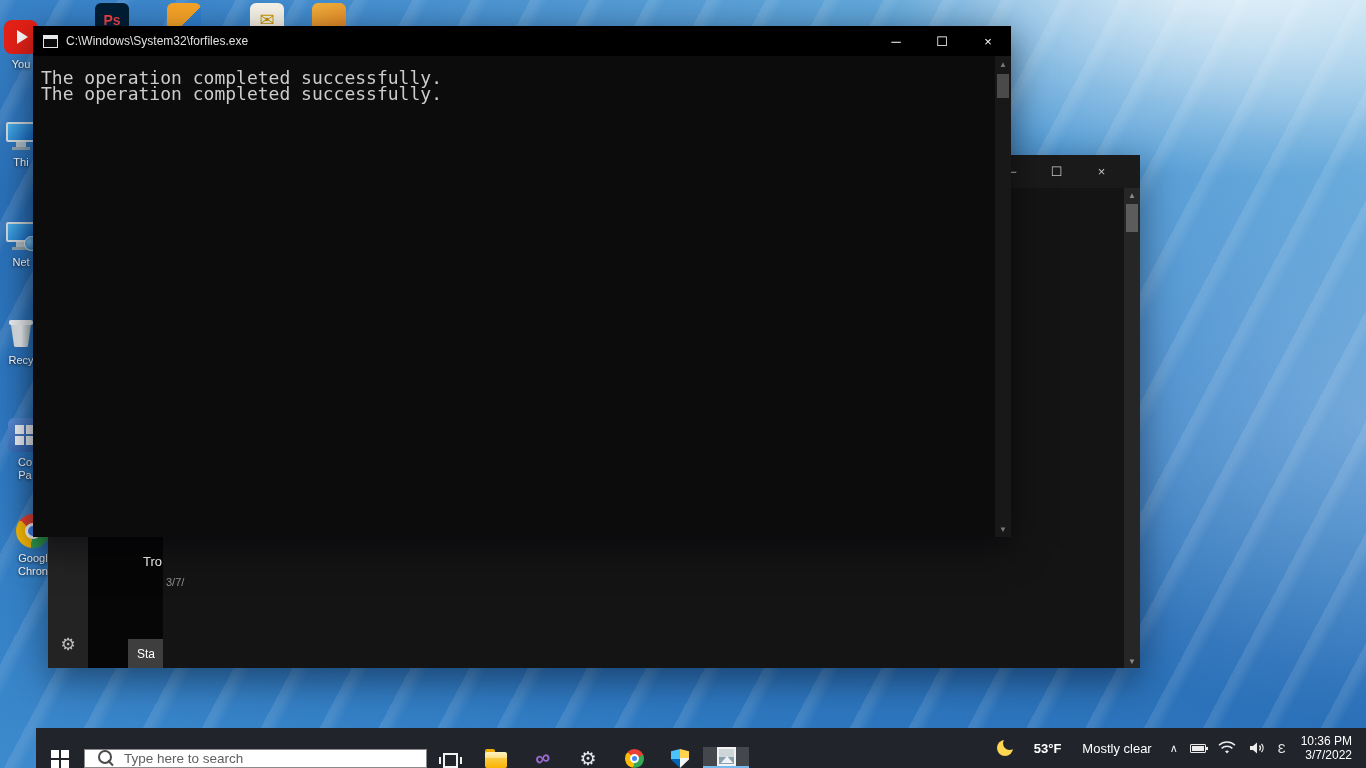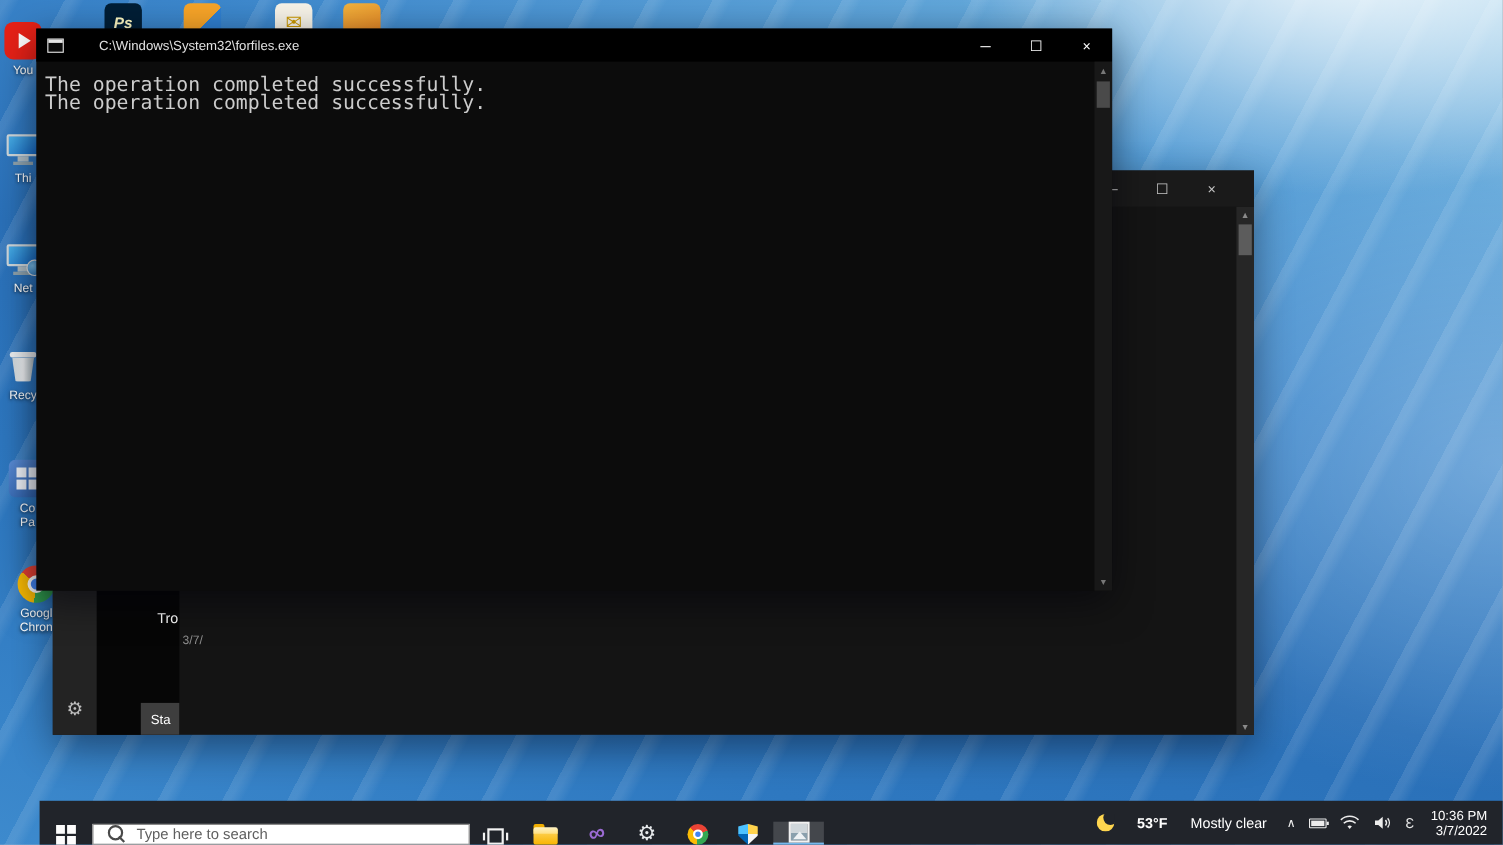--- a/index.html
+++ b/index.html
@@ -46,21 +46,21 @@
       linear-gradient(#fff,#fff) 100% 100%/9px 9px no-repeat; }
 
   .art.chrome { border-radius:50%;
     background:conic-gradient(from -50deg, #ea4335 0 33%, #34a853 0 66%, #fbbc05 0 100%); }
   .art.chrome:after { content:""; position:absolute; inset:9px; border-radius:50%;
     background:#4285f4; border:3px solid #fff; }
 
   
   .top-sc { position:absolute; top:3px; width:34px; height:34px; border-radius:6px; z-index:1;
     display:flex; align-items:center; justify-content:center; }
-  .sc-ps   { left:95px;  background:#001e36; color:#fef9c3; font-weight:bold; font-size:14px;font-style:italic; }
+  .sc-ps   { left:95px;  background:#001e36; color:#ef4444; font-weight:bold; font-size:14px; }
   .sc-app2 { left:167px; background:linear-gradient(135deg,#f7a428 0 55%, #2f7fd0 55%); }
   .sc-mail { left:250px; background:#f7f3e8; color:#c99700; font-size:18px; }
   .sc-app4 { left:312px; background:linear-gradient(160deg,#f2b33d,#e07b1f); }
 
   
   .bgw { position:absolute; left:48px; top:155px; width:1092px; height:513px;
     background:#141414; z-index:2; box-shadow:0 12px 34px rgba(0,0,10,.45); }
   .bgw .titlebar { position:absolute; top:0; left:0; right:0; height:33px; background:#1a1a1a; }
   .bgw .controls { position:absolute; top:0; right:16px; height:33px; display:flex; z-index:2; }
   .bgw .wbtn { width:45px; height:33px; color:#c4c4c4; display:flex; align-items:center;
@@ -76,21 +76,21 @@
     color:#bdbdbd; font-size:17px; cursor:default; }
   .bgw .tile { position:absolute; left:40px; top:382px; width:75px; height:131px; background:#060606; }
   .bgw .tile-title { position:absolute; left:95px; top:399px; color:#fff; font-size:13px; }
   .bgw .tile-date  { position:absolute; left:94px; top:421px; color:#8f8f8f; font-size:11px;margin-left:24px; }
   .bgw .startbtn { position:absolute; left:80px; top:484px; width:35px; height:29px; background:#3e3e3e;
     color:#fff; font-size:12px; display:flex; align-items:center; padding-left:9px; cursor:default; }
 
   
   .console { position:absolute; left:33px; top:26px; width:978px; height:511px;
     background:#0c0c0c; z-index:3; box-shadow:0 10px 34px rgba(0,0,10,.55); }
-  .console .titlebar { height:30px; background:#000; display:flex; align-items:center;gap:24px; }
+  .console .titlebar { height:30px; background:#000; display:flex; align-items:center; }
   .console .t-icon { width:15px; height:13px; margin:0 8px 0 10px; border:1px solid #e8e8e8;
     position:relative; background:#0c0c0c; flex:none; }
   .console .t-icon:before { content:""; position:absolute; top:0; left:0; right:0; height:3px; background:#e8e8e8; }
   .console .title { color:#e0e0e0; font-size:12px; }
   .console .controls { margin-left:auto; display:flex; }
   .console .cbtn { width:46px; height:30px; display:flex; align-items:center; justify-content:center;
     color:#fff; font-size:13px; cursor:default; }
   .console .body { position:relative; height:481px; font-family:"DejaVu Sans Mono", monospace;
     font-size:18px; color:#cccccc; padding:14px 24px 0 8px; line-height:16px; }
   .console .scrollbar { position:absolute; right:0; top:30px; width:16px; height:481px; background:#181818; }

